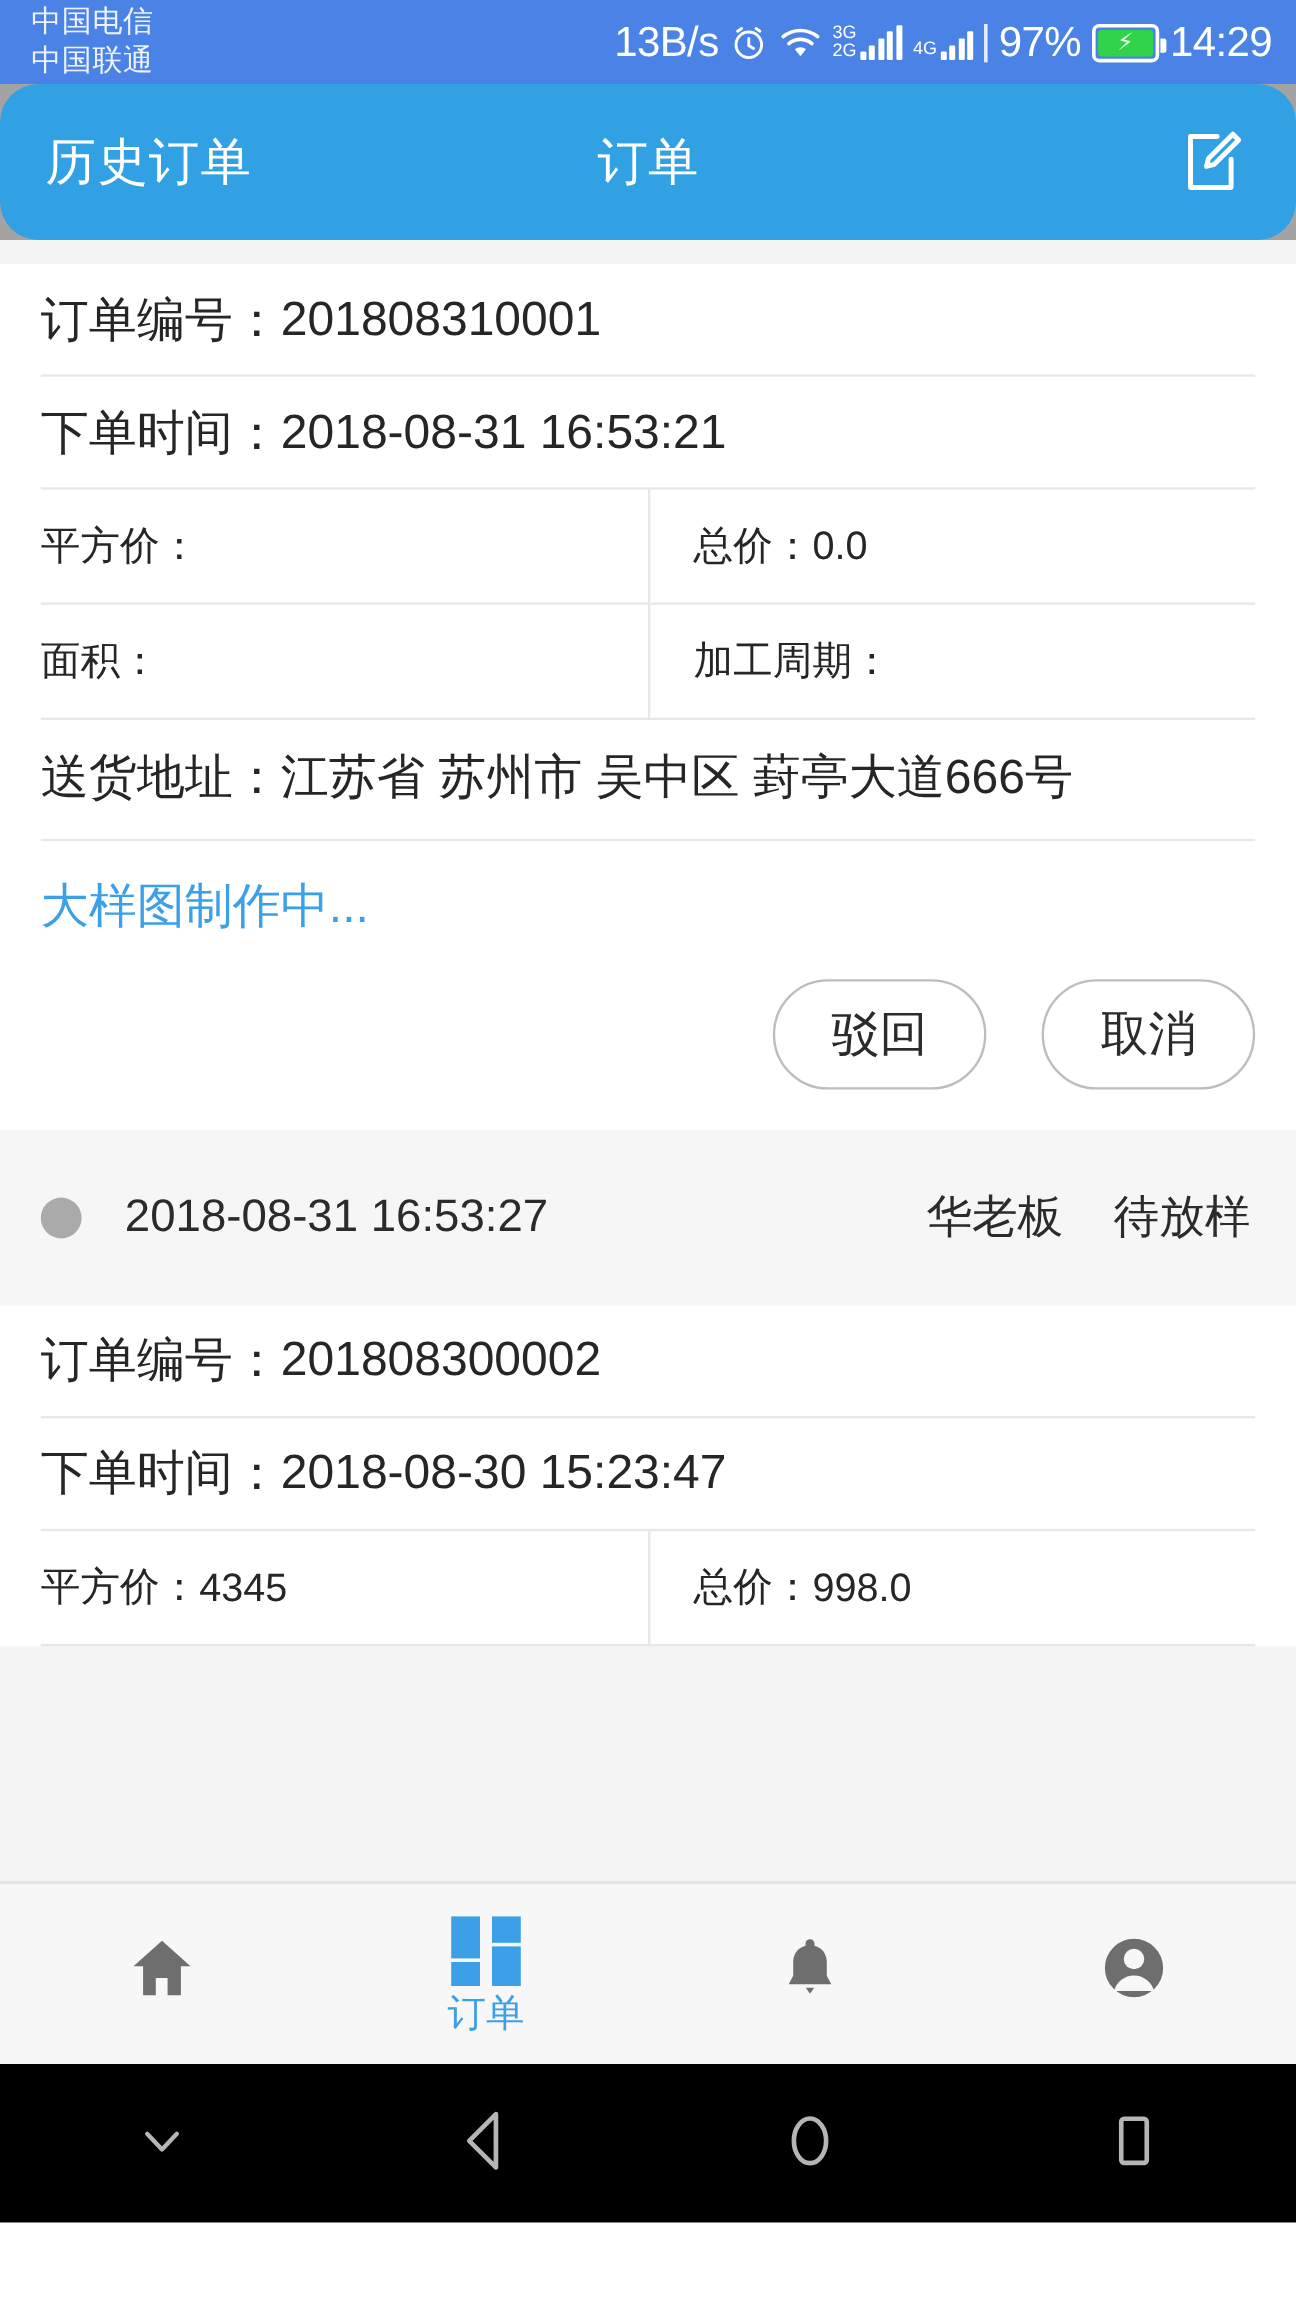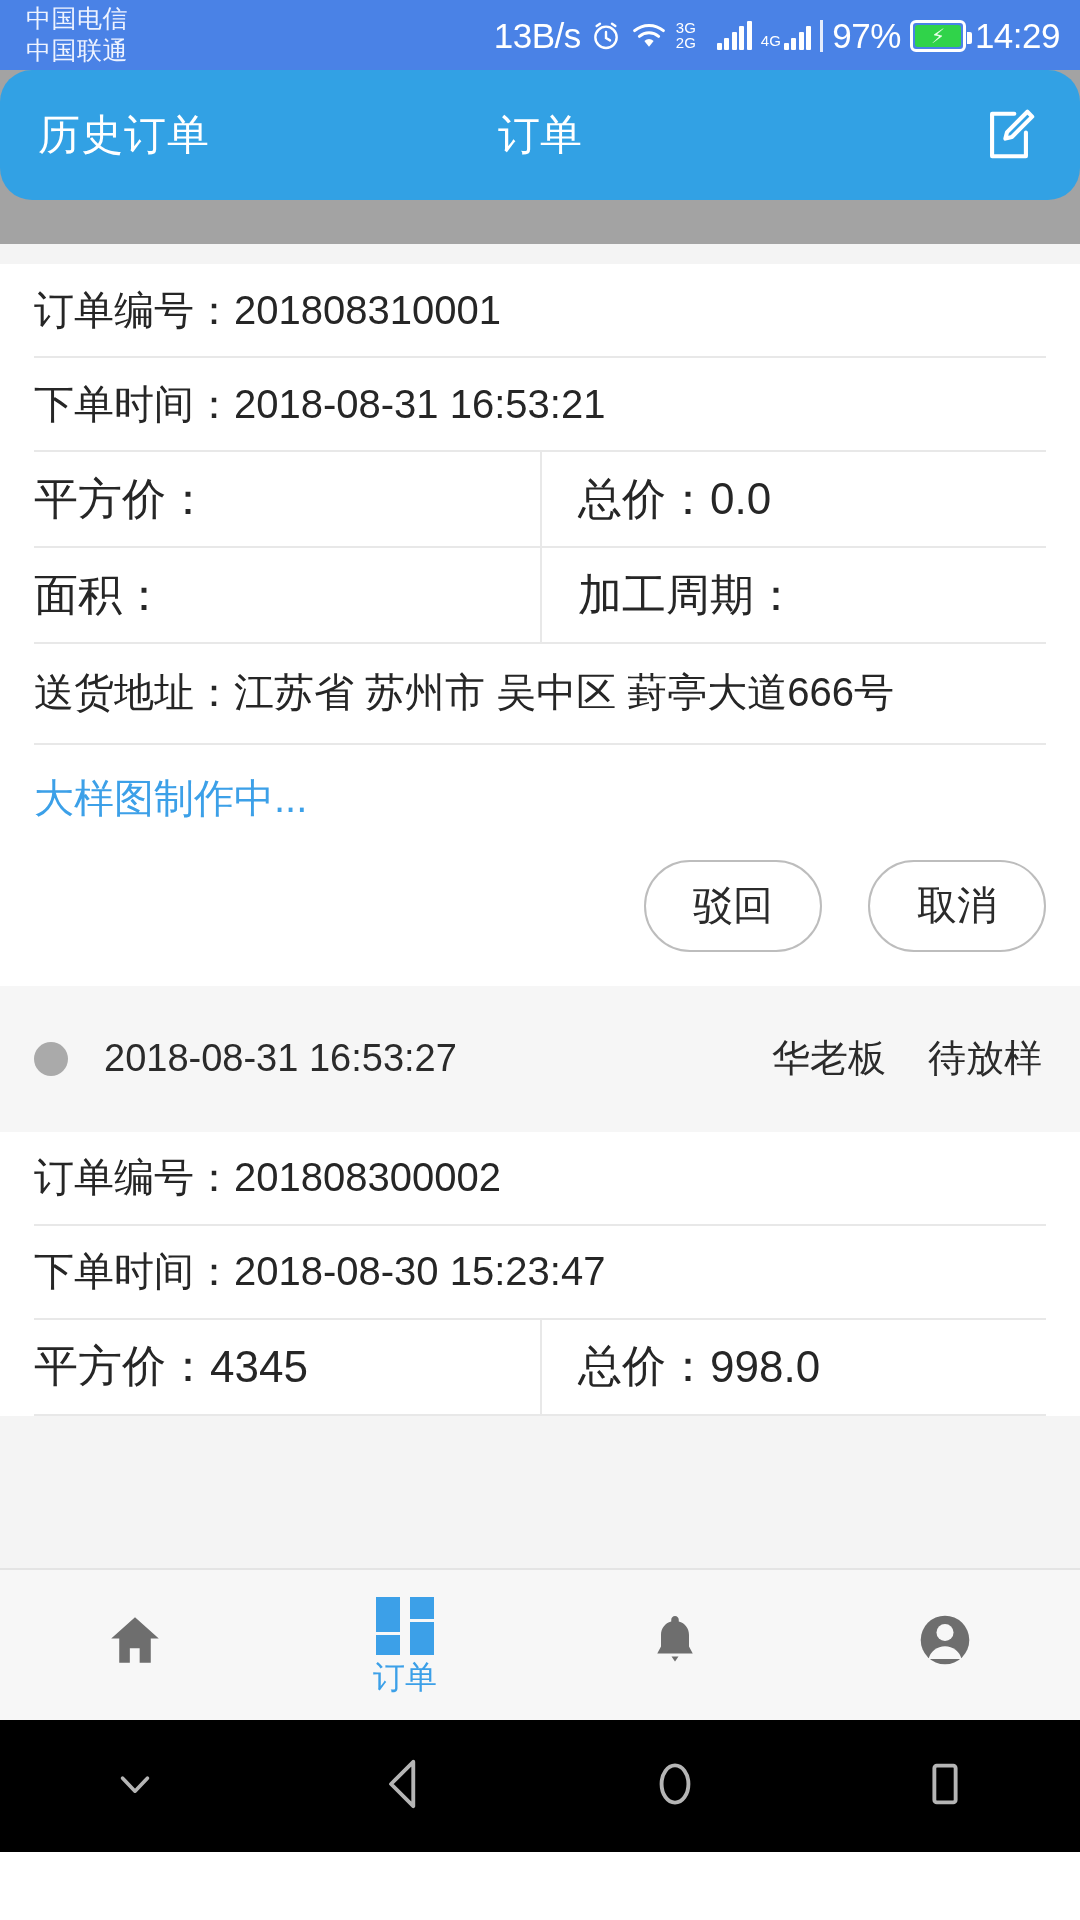--- a/index.html
+++ b/index.html
@@ -17,21 +17,21 @@
     height:70px; flex:0 0 70px; background:#4a82e6; color:#ffffff;
     display:flex; align-items:flex-start; justify-content:space-between;
     padding:0 20px 0 26px; position:relative;
   }
   .carriers { display:flex; flex-direction:column; line-height:1.0; padding-top:6px; }
   .carriers span { font-size:25px; color:#eef3ff; letter-spacing:.5px; }
   .carriers span + span { margin-top:7px; }
   .status-right { display:flex; align-items:center; gap:9px; padding-top:11px; height:60px; }
   .status-right .txt { font-size:35px; color:#ffffff; font-weight:400; letter-spacing:-.5px; }
   .ic { display:inline-flex; align-items:center; }
-  .sig-wrap { display:flex; align-items:flex-end; gap:21px; }
+  .sig-wrap { display:flex; align-items:flex-end; gap:3px; }
   .sig-lbls { display:flex; flex-direction:column; justify-content:flex-end; line-height:.95; }
   .sig-lbls i { font-style:normal; font-size:15px; color:#fff; }
   .bars { display:flex; align-items:flex-end; gap:2.5px; height:28px; }
   .bars u { display:block; width:5px; background:#fff; border-radius:1px; text-decoration:none; }
   .bars u:nth-child(1){height:7px}.bars u:nth-child(2){height:12px}
   .bars u:nth-child(3){height:18px}.bars u:nth-child(4){height:24px}.bars u:nth-child(5){height:29px}
   .lte { display:flex; align-items:flex-end; gap:3px; }
   .lte .lbl { font-size:15px; color:#fff; line-height:1; margin-bottom:2px;text-align:center; }
   .battery { position:relative; width:56px; height:32px; border:3px solid #fff; border-radius:6px; display:flex; align-items:center; justify-content:center; }
   .battery:after { content:""; position:absolute; right:-9px; top:9px; width:5px; height:12px; background:#fff; border-radius:0 2px 2px 0; }
@@ -44,35 +44,35 @@
     height:130px; flex:0 0 130px; background:#32a1e4; color:#fff;
     display:flex; align-items:center; position:relative; padding:0 38px;border-radius:32px;
   }
   .appbar .back-title { font-size:42px; color:#ffffff; letter-spacing:1px; }
   .appbar .center-title {
     position:absolute; left:0; right:0; text-align:center; font-size:42px; color:#fff; pointer-events:none;
   }
   .appbar .edit-btn { margin-left:auto; z-index:2; display:flex; align-items:center; justify-content:center; width:66px; height:66px; }
 
   
-  .content { flex:1 1 auto; overflow:hidden; background:#f4f4f4; position:relative;margin-top:44px; }
+  .content { flex:1 1 auto; overflow:hidden; background:#f4f4f4; position:relative; }
   .gap { height:20px; background:#f4f4f4; }
   .card { background:#ffffff; padding:0 34px; }
 
   .row {
     min-height:94px; display:flex; align-items:center;
     border-bottom:2px solid #e8e8e8;
   }
   .row:last-child { border-bottom:none; }
   .row .label { font-size:40px; color:#262626; letter-spacing:0px; }
   .row.addr { align-items:flex-start; padding:22px 0 24px; line-height:1.32; }
   .row.addr .label { display:block; }
 
   .grid2 { display:flex; border-bottom:2px solid #e8e8e8; }
-  .grid2 .cell { flex:1 1 50%; min-height:94px; display:flex; align-items:center; font-size:44px; color:#262626; }
+  .grid2 .cell { flex:1 1 50%; min-height:94px; display:flex; align-items:center; font-size:33px; color:#262626; }
   .grid2 .cell.right { border-left:2px solid #e8e8e8; padding-left:36px; }
 
   .link-row { padding:26px 0 10px; }
   .link-row .link { font-size:40px; color:#3ca0e8; }
 
   .actions { display:flex; justify-content:flex-end; gap:46px; padding:24px 0 34px; }
   .pill {
     min-width:178px; height:92px; border:2px solid #bdbdbd; border-radius:46px;
     background:#ffffff; color:#2b2b2b; font-size:40px;
     display:flex; align-items:center; justify-content:center;

